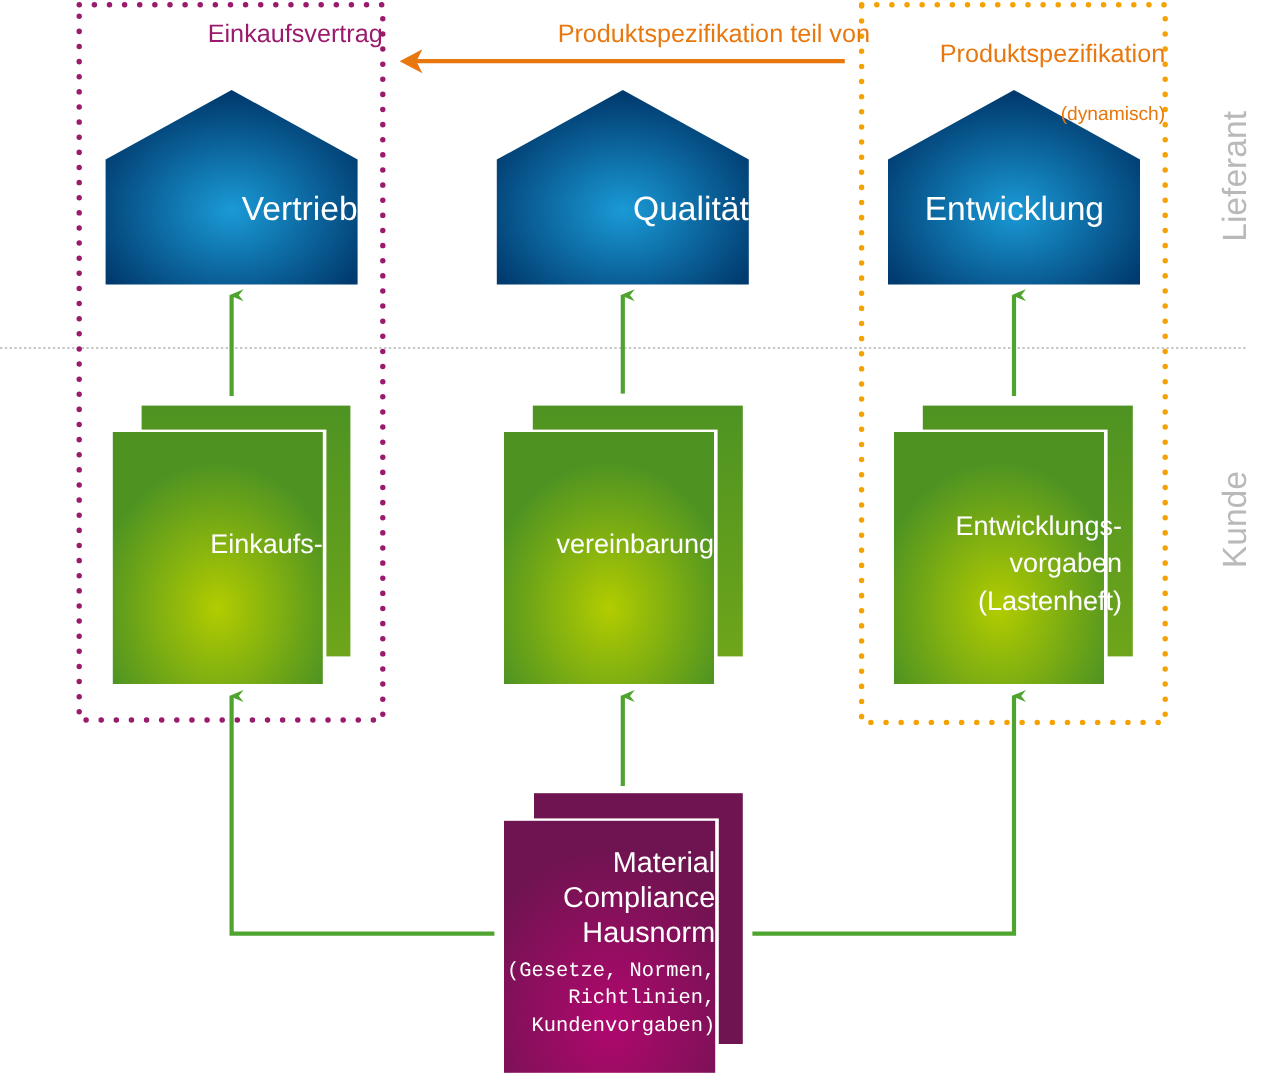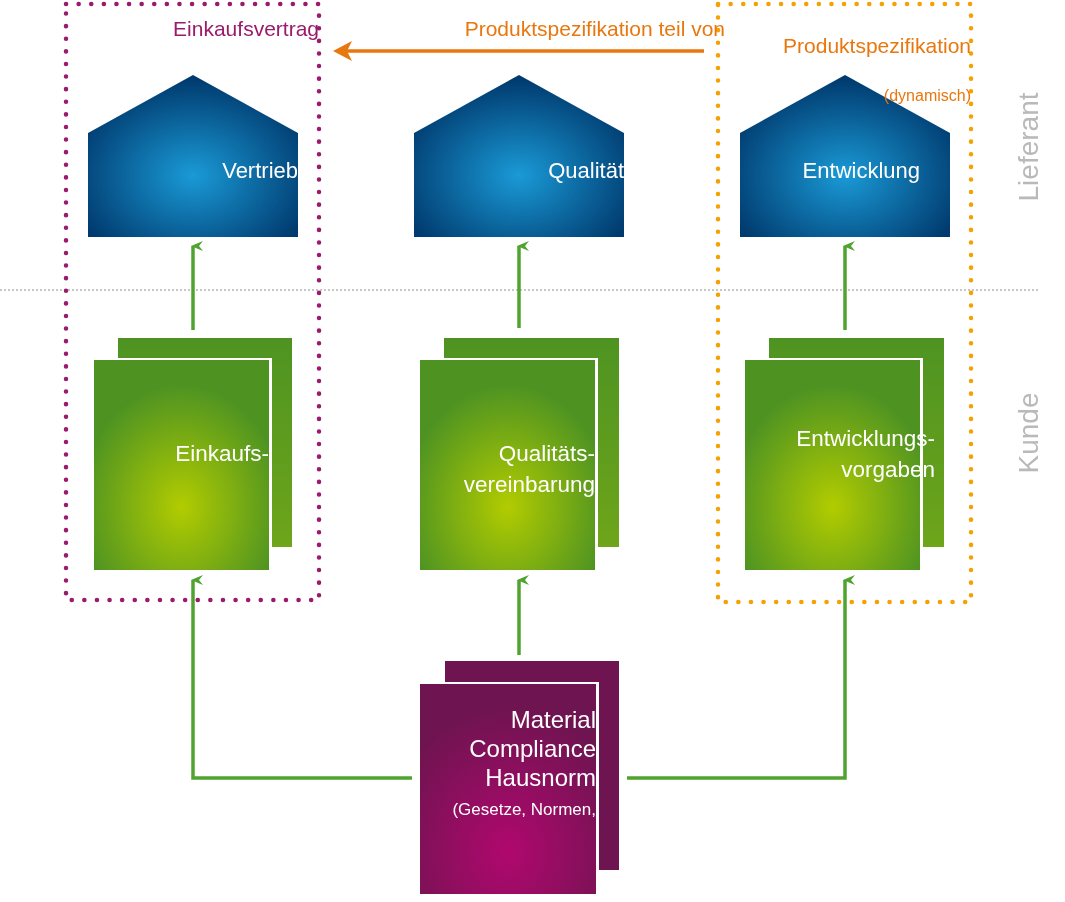--- a/index.html
+++ b/index.html
@@ -3,24 +3,24 @@
   <meta charset="utf-8">
   <style>
     html, body { margin: 0; padding: 0; background: #ffffff; }
     body { width: 1065px; height: 902px; position: relative; overflow: hidden;
            font-family: "Liberation Sans", sans-serif; }
     #canvas { position: absolute; left: 0; top: 0; width: 1065px; height: 902px; }
     .label { position: absolute; text-align: right; white-space: nowrap; }
     .frame-title-purple { color: #9a1a6c; font-size: 21px; }
     .frame-title-orange { color: #e8770e; font-size: 21px; }
     .frame-sub-orange { color: #e8770e; font-size: 16px; }
-    .house-label { color: #ffffff; font-size: 22px; }
+    .house-label { color: #ffffff; font-size: 28px; }
     .doc-label { color: #ffffff; font-size: 22.5px; line-height: 31px; }
     .mc-title { color: #ffffff; font-size: 24px; line-height: 29px; }
-    .mc-sub { color: #ffffff; font-size: 17px; line-height: 23px; }
+    .mc-sub { color: #ffffff; font-size: 17px; line-height: 23px; font-family: Liberation Mono, monospace; }
     .side-label { position: absolute; color: #b9b9b9; font-size: 28px;
                   transform-origin: center center; transform: rotate(-90deg); white-space: nowrap; text-align: center; }
   </style>
 </head>
 <body>
 
 <svg id="canvas" viewBox="0 0 1065 902" xmlns="http://www.w3.org/2000/svg">
   <defs>
     <radialGradient id="gHouse" cx="50%" cy="62%" r="60%">
       <stop offset="0%" stop-color="#1a9ad6"></stop>
@@ -96,30 +96,32 @@
 <div class="label frame-sub-orange" style="left:718px; top:44px; width:253px;margin-top:43px;">(dynamisch)</div>
 
 <div class="label house-label" style="left:88px; top:158px; width:210px;">Vertrieb</div>
 <div class="label house-label" style="left:414px; top:158px; width:210px;">Qualität</div>
 <div class="label house-label" style="left:740px; top:158px; width:180px;">Entwicklung</div>
 
 <div class="label doc-label" style="left:94px; top:438px; width:175px;">
   <div>Einkaufs-</div>
 </div>
 <div class="label doc-label" style="left:420px; top:438px; width:175px;">
-  <div>Qualitäts-</div>
   <div>vereinbarung</div>
 </div>
 <div class="label doc-label" style="left:745px; top:423px; width:190px;">
   <div>Entwicklungs-</div>
   <div>vorgaben</div>
+  <div>(Lastenheft)</div>
 </div>
 
 <div class="label" style="left:420px; top:705px; width:176px;">
   <div class="mc-title">Material</div>
   <div class="mc-title">Compliance</div>
   <div class="mc-title">Hausnorm</div>
   <div style="height:6px"></div>
   <div class="mc-sub">(Gesetze, Normen,</div>
+  <div class="mc-sub">Richtlinien,</div>
+  <div class="mc-sub">Kundenvorgaben)</div>
 </div>
 
 <div class="side-label" style="left:960px; top:130px; width:140px; height:34px;">Lieferant</div>
 <div class="side-label" style="left:960px; top:416px; width:140px; height:34px;">Kunde</div>
 
 </body></html>

